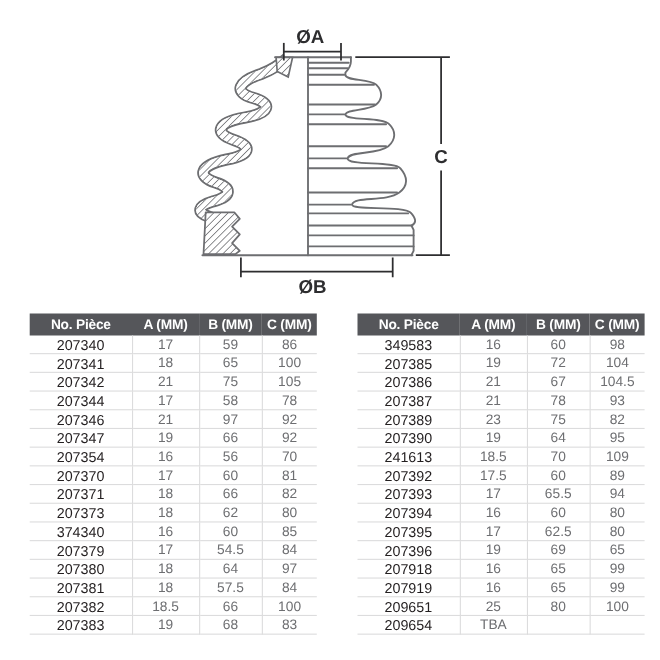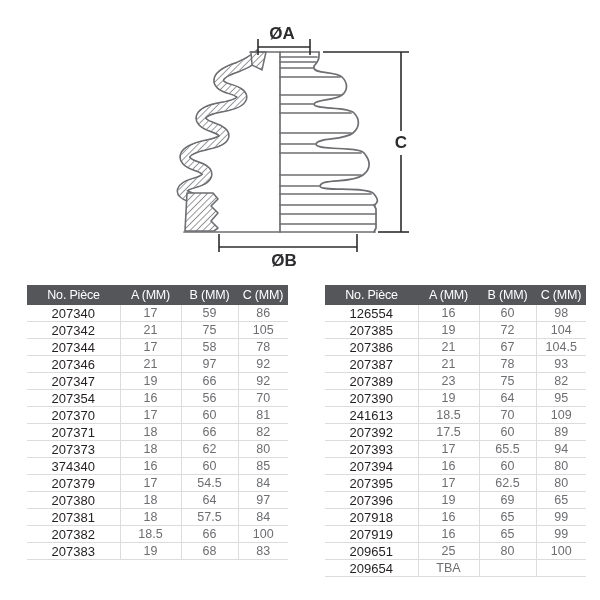--- a/index.html
+++ b/index.html
@@ -21,21 +21,21 @@
     position:absolute;top:285px;border-collapse:collapse;table-layout:fixed;
     font-family:"Liberation Sans","DejaVu Sans",sans-serif;
   }
   #left-table{left:17px;width:261px;}
   #right-table{left:315px;width:261px;}
   .parts-table col.c-part{width:93px;}
   .parts-table col.c-a{width:61px;}
   .parts-table col.c-b{width:57px;}
   .parts-table col.c-c{width:50px;}
   .parts-table th{
-    background:#55565a;color:#ffffff;font-size:12.5px;font-weight:normal;
+    background:#55565a;color:#ffffff;font-size:12.5px;font-weight:bold;
     height:20px;padding:0;text-align:center;letter-spacing:-0.2px;
     border:none;
   }
   .parts-table td{
     height:16px;padding:0;text-align:center;font-size:12.5px;color:#6d6e71;
     border-bottom:1px solid #dcdcdd;border-right:1px solid #dcdcdd;
     white-space:nowrap;overflow:hidden;
   }
   .parts-table td:last-child{border-right:none;}
   .parts-table td.part{font-weight:normal;color:#231f20;font-size:13px;}
@@ -136,20 +136,26 @@
         </tr>
     </thead>
     <tbody>
         <tr>
           <td class="part">207340</td>
           <td class="val">17</td>
           <td class="val">59</td>
           <td class="val">86</td>
         </tr>
         <tr>
+          <td class="part">207341</td>
+          <td class="val">18</td>
+          <td class="val">65</td>
+          <td class="val">100</td>
+        </tr>
+        <tr>
           <td class="part">207342</td>
           <td class="val">21</td>
           <td class="val">75</td>
           <td class="val">105</td>
         </tr>
         <tr>
           <td class="part">207344</td>
           <td class="val">17</td>
           <td class="val">58</td>
           <td class="val">78</td>
@@ -239,21 +245,21 @@
     <thead>
       <tr>
           <th>No. Pièce</th>
           <th>A (MM)</th>
           <th>B (MM)</th>
           <th>C (MM)</th>
         </tr>
     </thead>
     <tbody>
         <tr>
-          <td class="part">126554</td>
+          <td class="part">349583</td>
           <td class="val">16</td>
           <td class="val">60</td>
           <td class="val">98</td>
         </tr>
         <tr>
           <td class="part">207385</td>
           <td class="val">19</td>
           <td class="val">72</td>
           <td class="val">104</td>
         </tr>

